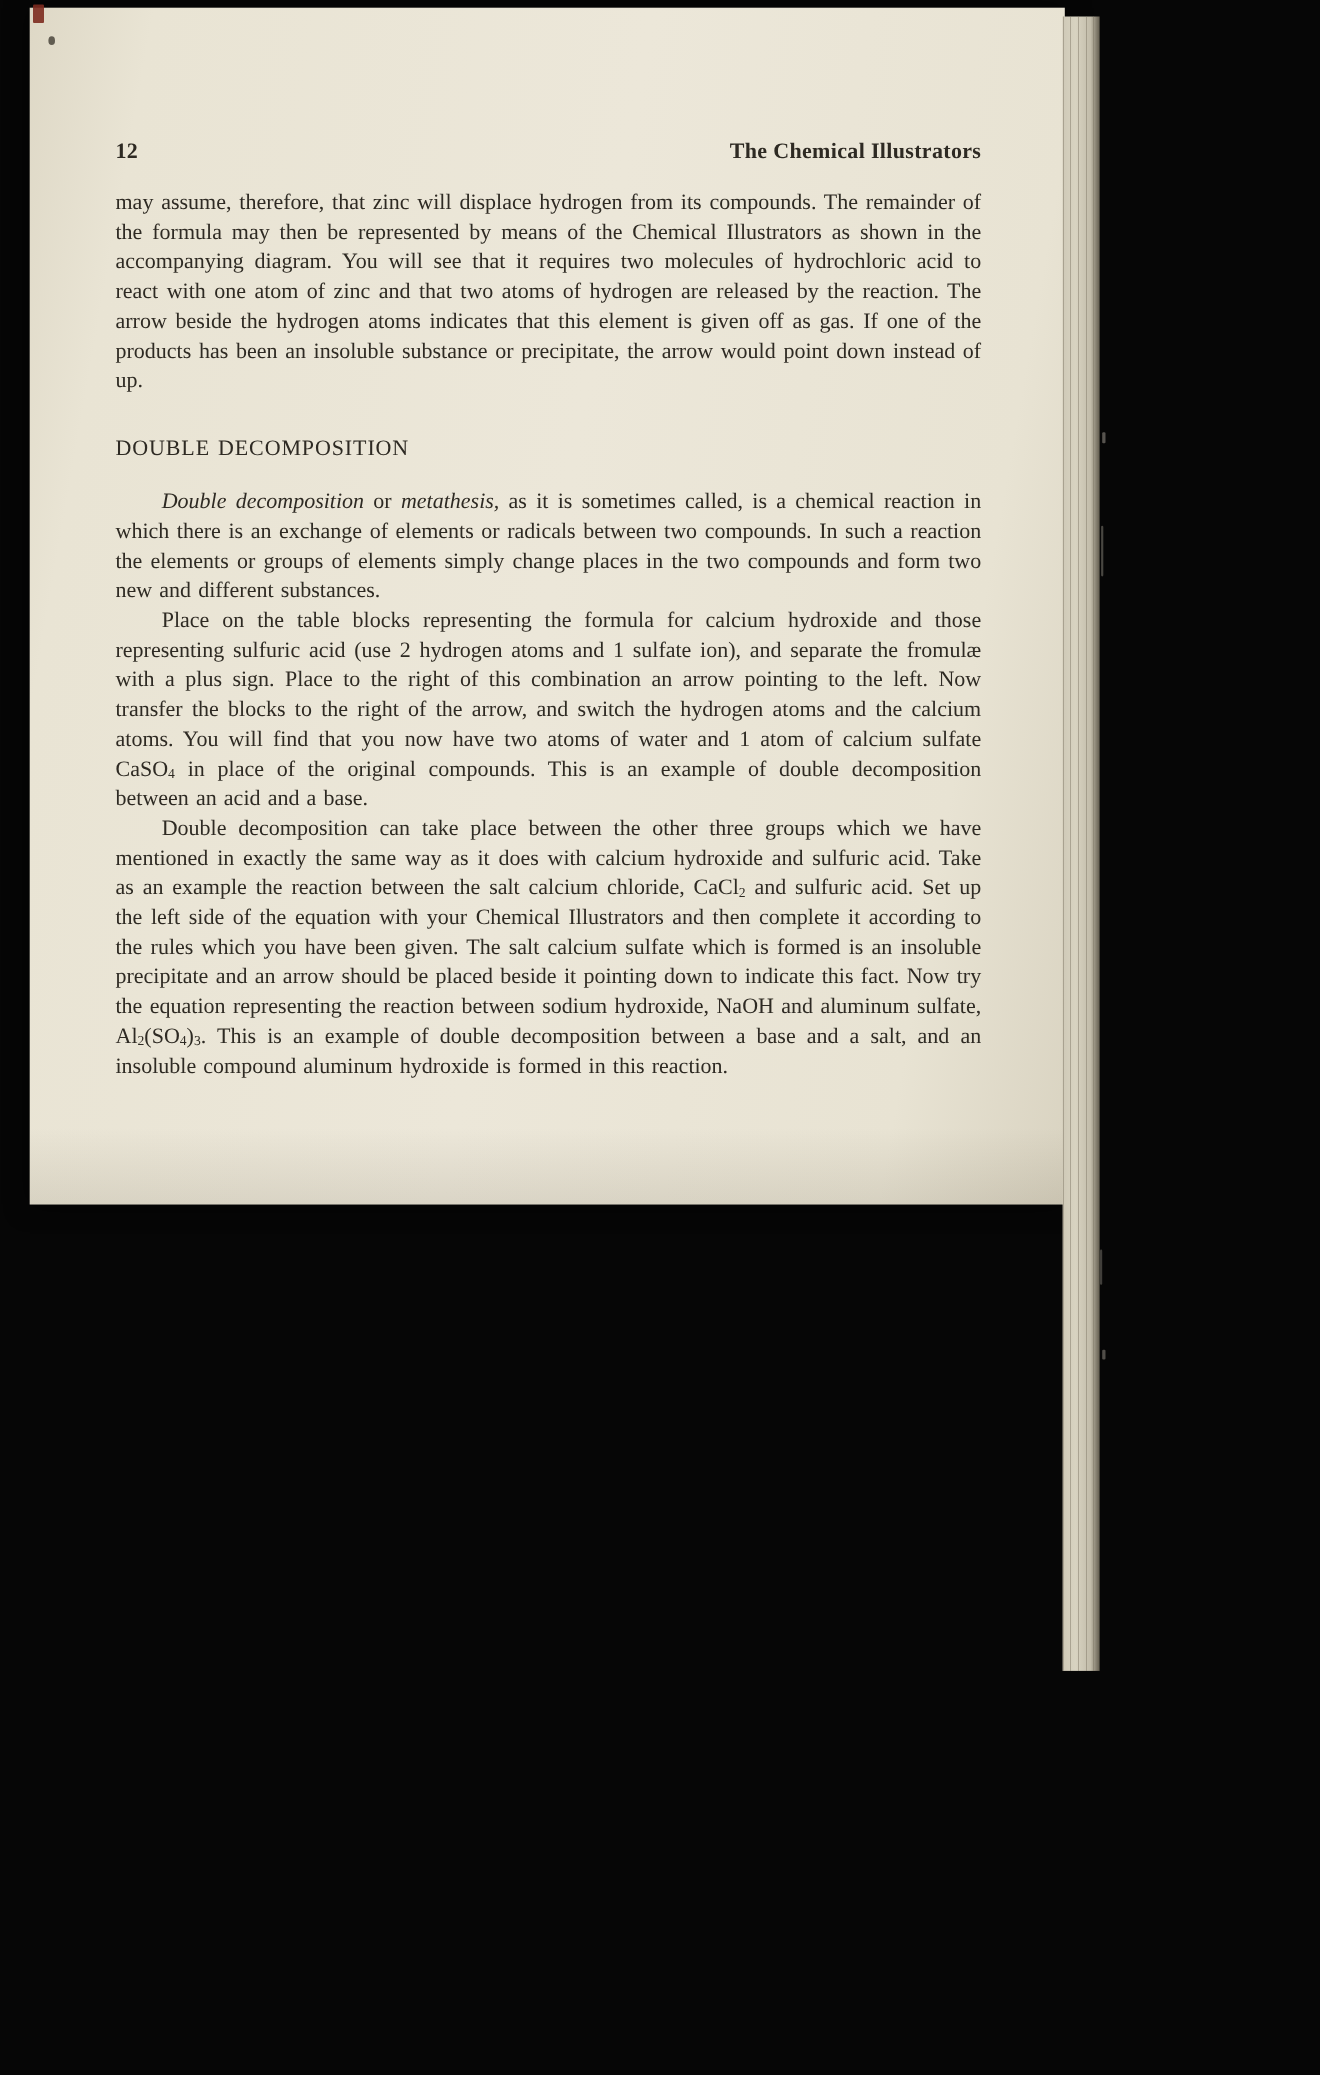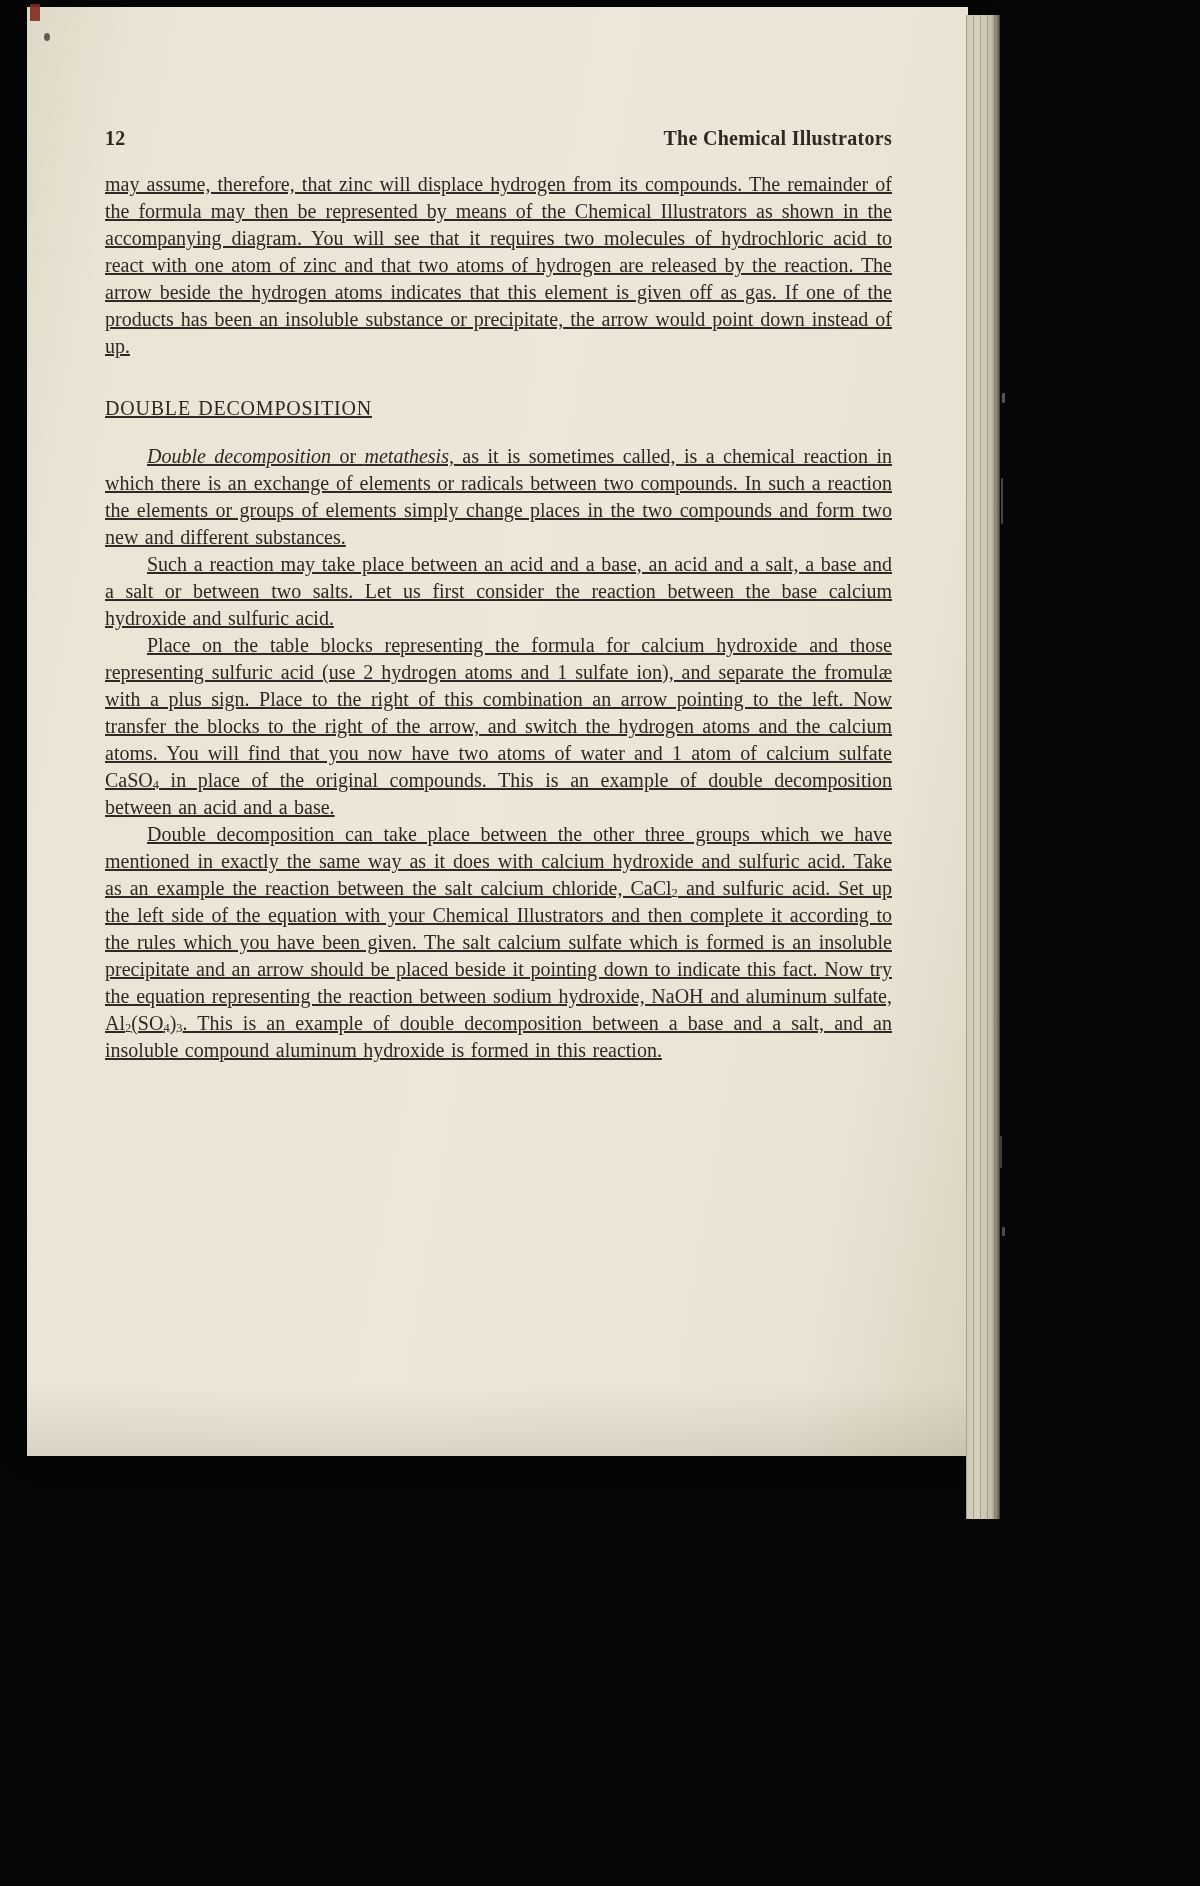--- a/index.html
+++ b/index.html
@@ -12,21 +12,21 @@
   body{
     width:1200px; height:1886px;
     background:var(--bg);
     position:relative;
     overflow:hidden;
     font-family:"Liberation Serif", serif;
   }
   .paper{
     position:absolute;
     left:27px; top:7px;
-    width:941px; height:1449px;
+    width:941px; height:1088px;
     background:linear-gradient(100deg,#ded8c6 0%, #e9e4d4 10%, #ece7d9 50%, #e8e3d3 85%, #d9d3c1 100%);
     box-shadow:0 0 22px rgba(0,0,0,0.65);
   }
   .paper::after{
     content:"";
     position:absolute; left:0; right:0; bottom:0; height:70px;
     background:linear-gradient(180deg, rgba(0,0,0,0) 0%, rgba(60,50,30,0.10) 100%);
     pointer-events:none;
   }
   .page-edges{
@@ -75,21 +75,20 @@
     font-size:20px;
     font-weight:700;
     letter-spacing:0.3px;
   }
   .body-text{
     margin-top:21px;
     font-size:20px;
     line-height:27px;
     text-align:justify;
     word-spacing:1.5px;
-    text-decoration:underline;
   }
   .body-text p{
     margin:0;
   }
   .body-para{
     margin-top:20px;
   }
   #intro-container .body-para{
     margin-top:0;
   }
@@ -121,21 +120,20 @@
       <span class="page-number">12</span>
       <span class="running-header">The Chemical Illustrators</span>
     </div>
     <div class="body-text">
       <div id="intro-container">
           <p class="body-para"><span>may assume, therefore, that zinc will displace hydrogen from its compounds. The remainder of the formula may then be represented by means of the Chemical Illustrators as shown in the accompanying diagram. You will see that it requires two molecules of hydrochloric acid to react with one atom of zinc and that two atoms of hydrogen are released by the reaction. The arrow beside the hydrogen atoms indicates that this element is given off as gas. If one of the products has been an insoluble substance or precipitate, the arrow would point down instead of up.</span></p>
         </div>
       <h2 class="section-heading">DOUBLE DECOMPOSITION</h2>
       <div id="paras-container">
           <p class="body-para indent"><em>Double decomposition</em><span> or </span><em>metathesis,</em><span> as it is sometimes called, is a chemical reaction in which there is an exchange of elements or radicals between two compounds. In such a reaction the elements or groups of elements simply change places in the two compounds and form two new and different substances.</span></p>
-          <p class="body-para indent"><span>Such a reaction may take place between an acid and a base, an acid and a salt, a base and a salt or between two salts. Let us first consider the reaction between the base calcium hydroxide and sulfuric acid.</span></p>
           <p class="body-para indent"><span>Place on the table blocks representing the formula for calcium hydroxide and those representing sulfuric acid (use 2 hydrogen atoms and 1 sulfate ion), and separate the fromulæ with a plus sign. Place to the right of this combination an arrow pointing to the left. Now transfer the blocks to the right of the arrow, and switch the hydrogen atoms and the calcium atoms. You will find that you now have two atoms of water and 1 atom of calcium sulfate CaSO</span><sub>4</sub><span> in place of the original compounds. This is an example of double decomposition between an acid and a base.</span></p>
           <p class="body-para indent"><span>Double decomposition can take place between the other three groups which we have mentioned in exactly the same way as it does with calcium hydroxide and sulfuric acid. Take as an example the reaction between the salt calcium chloride, CaCl</span><sub>2</sub><span> and sulfuric acid. Set up the left side of the equation with your Chemical Illustrators and then complete it according to the rules which you have been given. The salt calcium sulfate which is formed is an insoluble precipitate and an arrow should be placed beside it pointing down to indicate this fact. Now try the equation representing the reaction between sodium hydroxide, NaOH and aluminum sulfate, Al</span><sub>2</sub><span>(SO</span><sub>4</sub><span>)</span><sub>3</sub><span>. This is an example of double decomposition between a base and a salt, and an insoluble compound aluminum hydroxide is formed in this reaction.</span></p>
         </div>
     </div>
   </div>
 </div>
 
 <div class="page-edges"></div>
 <div class="corner-mark"></div>
 <div class="speck"></div>

